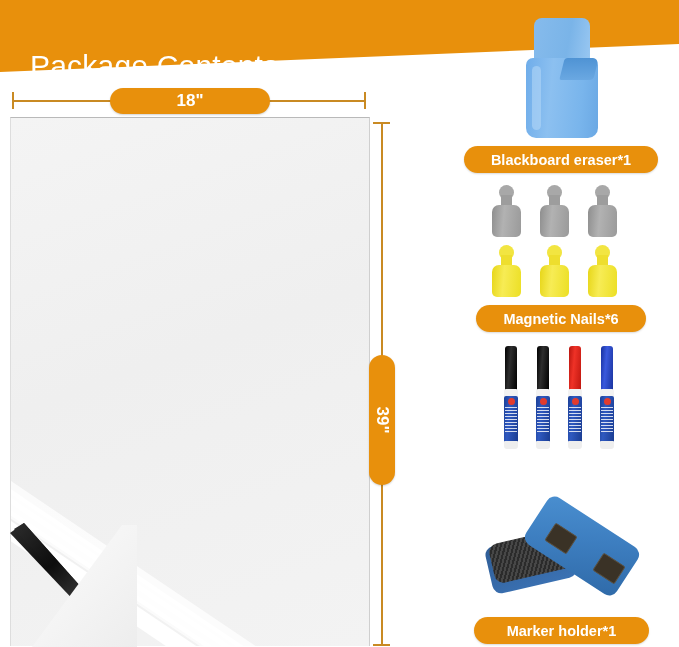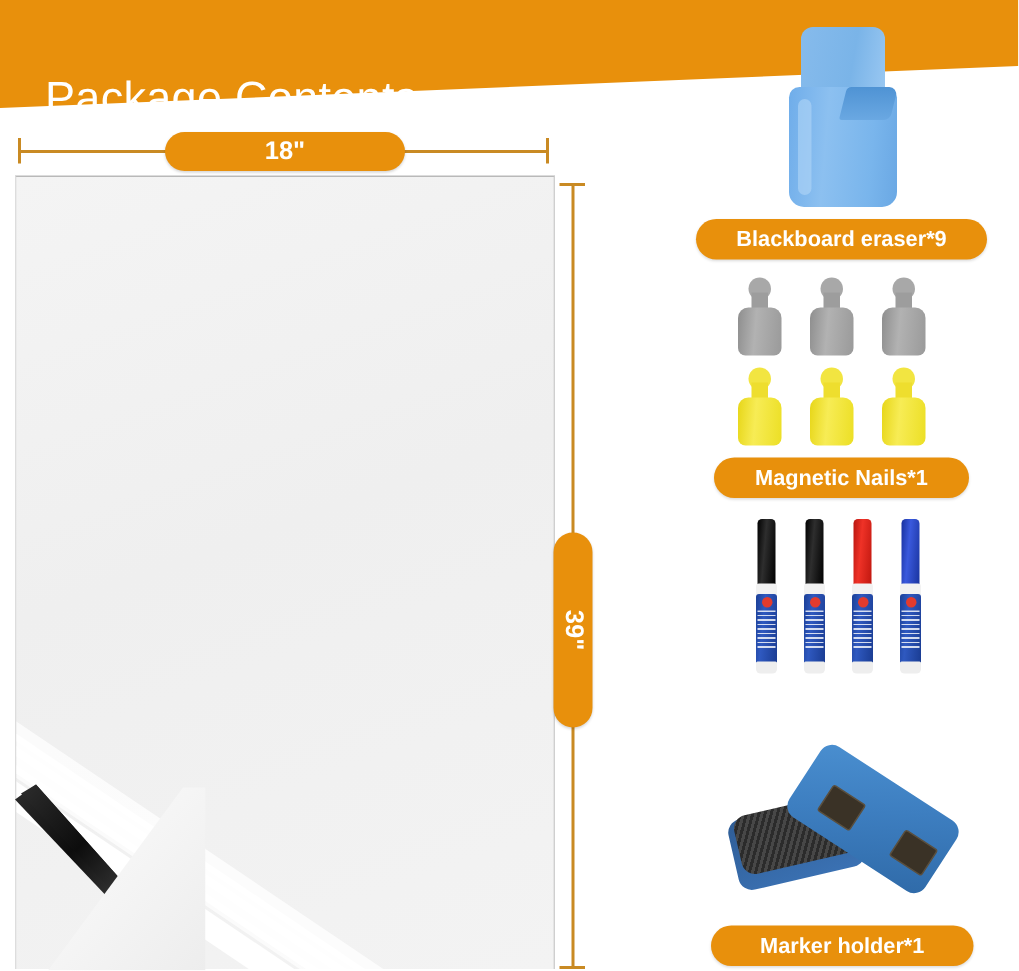--- a/index.html
+++ b/index.html
@@ -209,21 +209,21 @@
 </div>
 
 <div id="right-col">
 
   <div id="eraser-wrap">
     <div id="eraser-lid"></div>
     <div id="eraser-body"></div>
     <div id="eraser-innerlip"></div>
     <div id="eraser-shine"></div>
   </div>
-  <div class="label-pill" id="pill-eraser">Blackboard eraser*9</div>
+  <div class="label-pill" id="pill-eraser">Blackboard eraser*1</div>
 
   <div class="nail gray" style="left:50px;top:185px;">
     <div class="nail-head"></div>
     <div class="nail-neck"></div>
     <div class="nail-base"></div>
   </div>
   <div class="nail gray" style="left:98px;top:185px;">
     <div class="nail-head"></div>
     <div class="nail-neck"></div>
     <div class="nail-base"></div>
@@ -241,21 +241,21 @@
   <div class="nail yellow" style="left:98px;top:245px;">
     <div class="nail-head"></div>
     <div class="nail-neck"></div>
     <div class="nail-base"></div>
   </div>
   <div class="nail yellow" style="left:146px;top:245px;">
     <div class="nail-head"></div>
     <div class="nail-neck"></div>
     <div class="nail-base"></div>
   </div>
-  <div class="label-pill" id="pill-nails">Magnetic Nails*1</div>
+  <div class="label-pill" id="pill-nails">Magnetic Nails*6</div>
 
   <div class="pen" style="left:62px;top:346px;">
     <div class="pen-cap" style="background:linear-gradient(95deg,#000 0%,#2e2e2e 40%,#000 100%);"></div>
     <div class="pen-ring"></div>
     <div class="pen-body">
       <div class="pen-logo"></div>
       <div class="pen-script"></div>
     </div>
     <div class="pen-foot"></div>
   </div>

